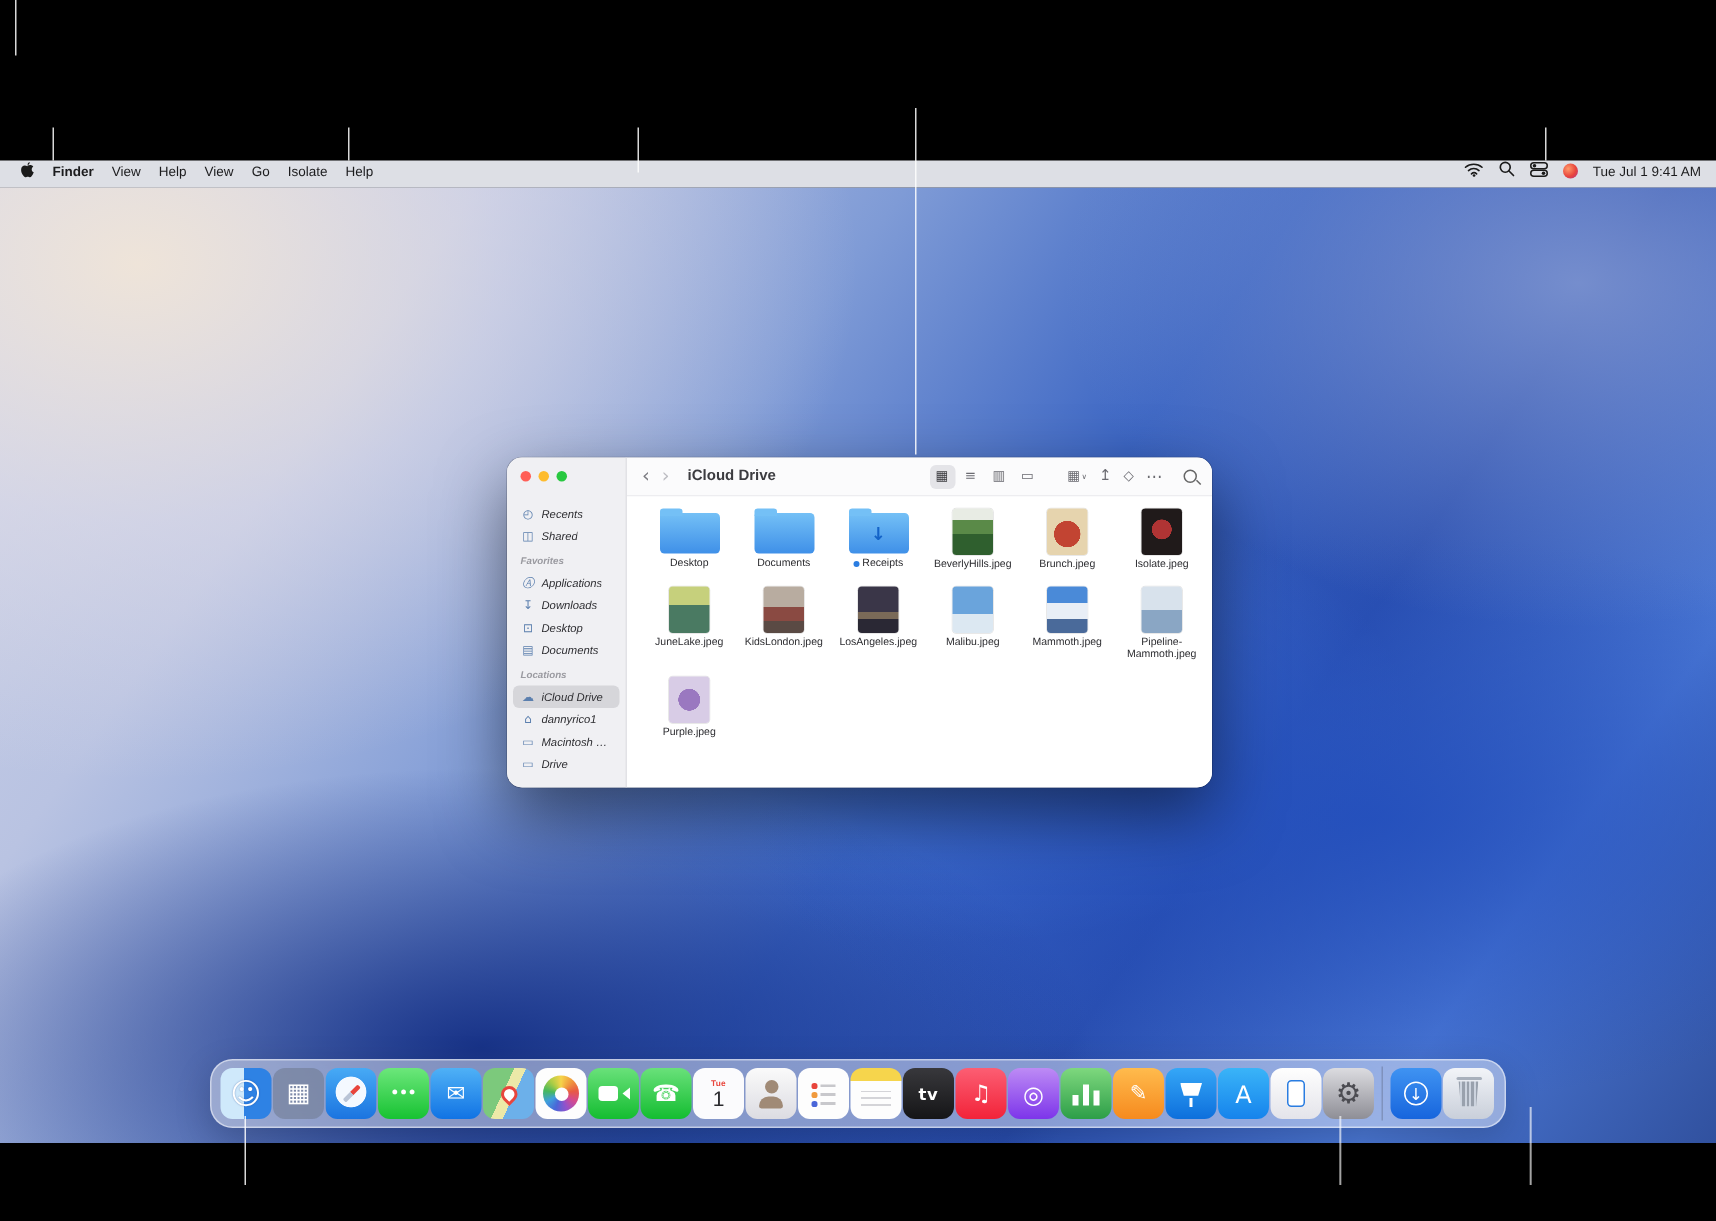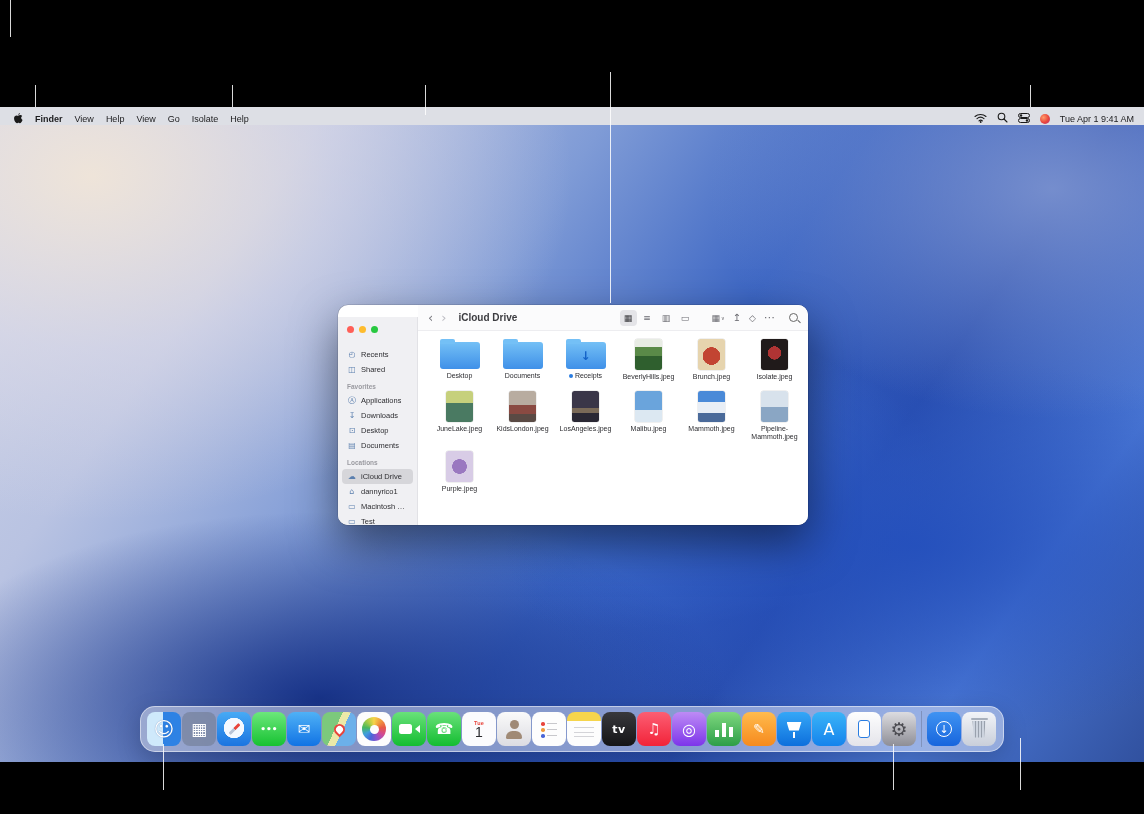--- a/index.html
+++ b/index.html
@@ -16,21 +16,21 @@
   .c2{left:35px;top:85px;height:22px}
   .c3{left:232px;top:85px;height:22px}
   .c4{left:425px;top:85px;height:30px}
   .c5{left:610px;top:72px;height:231px}
   .c6{left:1030px;top:85px;height:22px}
   .c7{left:163px;top:744px;height:46px}
   .c8{left:893px;top:744px;height:46px}
   .c9{left:1020px;top:738px;height:52px}
 
   
-  .menubar{position:absolute;left:0;top:107px;width:1144px;height:18px;background:rgba(238,240,246,0.93);display:flex;align-items:flex-end;font-size:9px;color:#1c1c1e;z-index:20;}
+  .menubar{position:absolute;left:0;top:107px;width:1144px;height:18px;background:rgba(238,240,246,0.93);display:flex;align-items:flex-start;font-size:9px;color:#1c1c1e;z-index:20;}
   .mb-left{display:flex;align-items:center;gap:12px;padding-left:12px;}
   .mb-right{margin-left:auto;display:flex;align-items:center;gap:10px;padding-right:10px;}
   .mb-menu{cursor:default;white-space:nowrap;}
   .mb-finder{font-weight:700;}
   .apple-logo{display:flex;align-items:center;}
   .siri{width:10px;height:10px;border-radius:50%;background:radial-gradient(circle at 35% 35%,#ff9a6a,#e8453c 55%,#b03090);}
   .mb-clock{white-space:nowrap;}
 
   
   .wallpaper{position:absolute;left:0;top:125px;width:1144px;height:637px;
@@ -38,21 +38,21 @@
       radial-gradient(70% 90% at 8% 8%, rgba(242,230,216,0.92) 0%, rgba(226,222,232,0.55) 30%, rgba(200,205,230,0) 60%),
       radial-gradient(50% 60% at 92% 10%, rgba(130,152,210,0.85) 0%, rgba(130,152,210,0) 60%),
       radial-gradient(60% 50% at 80% 66%, rgba(34,78,188,0.85) 0%, rgba(34,78,188,0) 60%),
       radial-gradient(55% 45% at 28% 90%, rgba(16,42,128,0.9) 0%, rgba(16,42,128,0) 65%),
       radial-gradient(45% 40% at 55% 55%, rgba(72,122,222,0.9) 0%, rgba(72,122,222,0) 60%),
       linear-gradient(125deg,#ccd2e6 0%,#b9c3e2 20%,#7f9bd6 38%,#3c66c4 55%,#2a4fb0 70%,#4a77d4 85%,#31519f 100%);
   }
 
   
   .window{position:absolute;left:338px;top:305px;width:470px;height:220px;border-radius:10px;overflow:hidden;box-shadow:0 18px 45px rgba(0,0,0,0.5),0 0 0 0.5px rgba(0,0,0,0.2);z-index:30;background:#fff;}
-  .sidebar{position:absolute;left:0;top:12px;width:80px;height:100%;background:rgba(240,240,243,0.97);border-right:1px solid #e2e2e6;box-sizing:border-box;padding-top:30px;}
+  .sidebar{position:absolute;left:0;top:0;width:80px;height:100%;background:rgba(240,240,243,0.97);border-right:1px solid #e2e2e6;box-sizing:border-box;padding-top:30px;font-style:italic;}
   .traffic{position:absolute;top:9px;left:9px;display:flex;gap:5px;}
   .tl{width:7px;height:7px;border-radius:50%;}
   .tl-r{background:#ff5f57}.tl-y{background:#febc2e}.tl-g{background:#28c840}
   .sb-item{height:15px;display:flex;align-items:center;gap:4px;padding:0 5px;margin:0 4px;border-radius:4px;font-size:7.5px;color:#2e2e32;white-space:nowrap;overflow:hidden;}
   .sb-item.selected{background:#d6d6da;}
   .sb-sec{margin:6px 9px 2px;font-size:6.5px;font-weight:700;color:#9a9aa0;height:8px;}
   .sic{width:10px;text-align:center;font-size:8px;color:#5b7fae;font-family:"DejaVu Sans",sans-serif;flex:0 0 auto;}
   .si-recents::before{content:"◴"}
   .si-shared::before{content:"◫"}
   .si-apps::before{content:"Ⓐ"}
@@ -203,21 +203,21 @@
       </span>
       <span>
         <svg width="12" height="10" viewBox="0 0 12 10">
             <rect x="0.5" y="0.5" width="11" height="4" rx="2" stroke="#1a1a1a" fill="none"></rect>
             <circle cx="3" cy="2.5" r="1.2" fill="#1a1a1a"></circle>
             <rect x="0.5" y="5.5" width="11" height="4" rx="2" stroke="#1a1a1a" fill="none"></rect>
             <circle cx="9" cy="7.5" r="1.2" fill="#1a1a1a"></circle>
           </svg>
       </span>
       <span class="siri"></span>
-      <span class="mb-clock">Tue Apr 1  9:41 AM</span>
+      <span class="mb-clock">Tue Jul 1  9:41 AM</span>
     </div>
   </div>
 
   <div class="wallpaper"></div>
 
   <div class="window">
     <div class="sidebar">
       <div class="traffic">
         <span class="tl tl-r"></span>
         <span class="tl tl-y"></span>
@@ -256,21 +256,21 @@
       <div class="sb-item">
           <span class="sic si-home"></span>
           <span class="sb-label">dannyrico1</span>
         </div>
       <div class="sb-item">
           <span class="sic si-hd"></span>
           <span class="sb-label">Macintosh HD</span>
         </div>
       <div class="sb-item">
           <span class="sic si-hd"></span>
-          <span class="sb-label">Test</span>
+          <span class="sb-label">Drive</span>
         </div>
     </div>
 
     <div class="toolbar">
       <span class="tbi i-back"></span>
       <span class="tbi i-fwd"></span>
       <span class="wtitle">iCloud Drive</span>
       <div class="viewseg">
         <span class="vs active i-grid"></span>
         <span class="vs i-list"></span>

